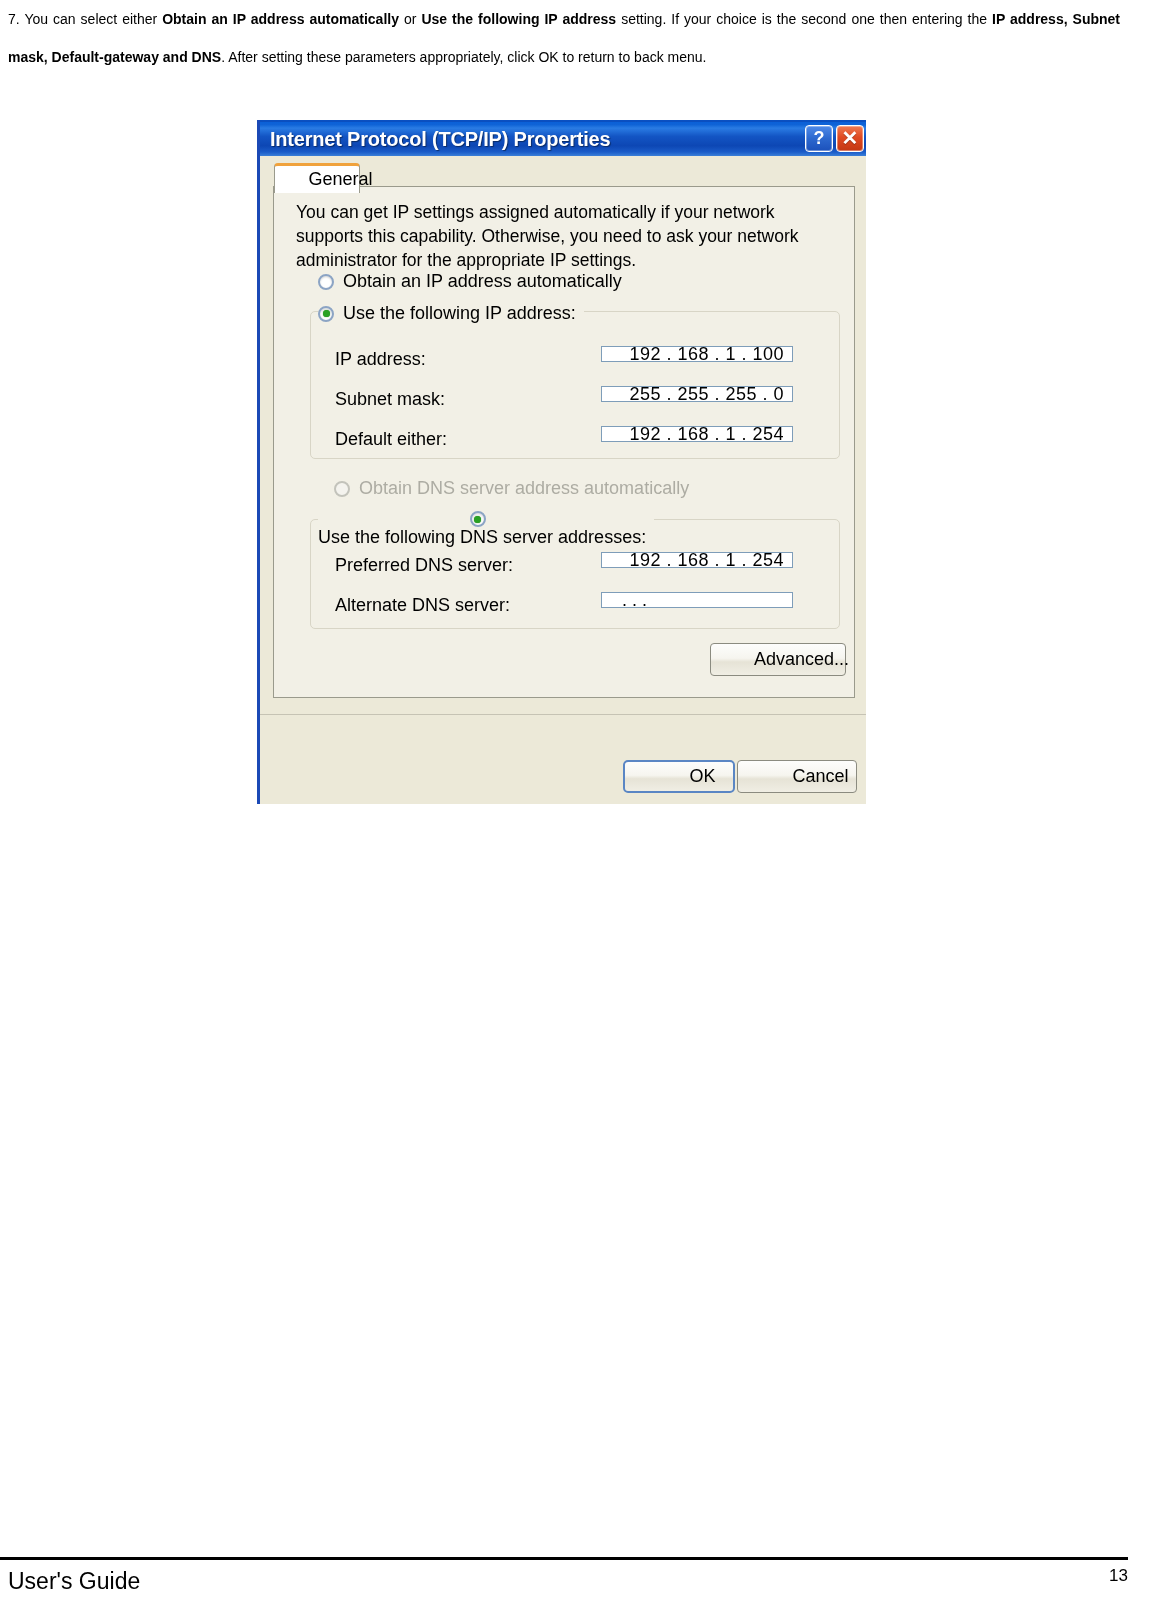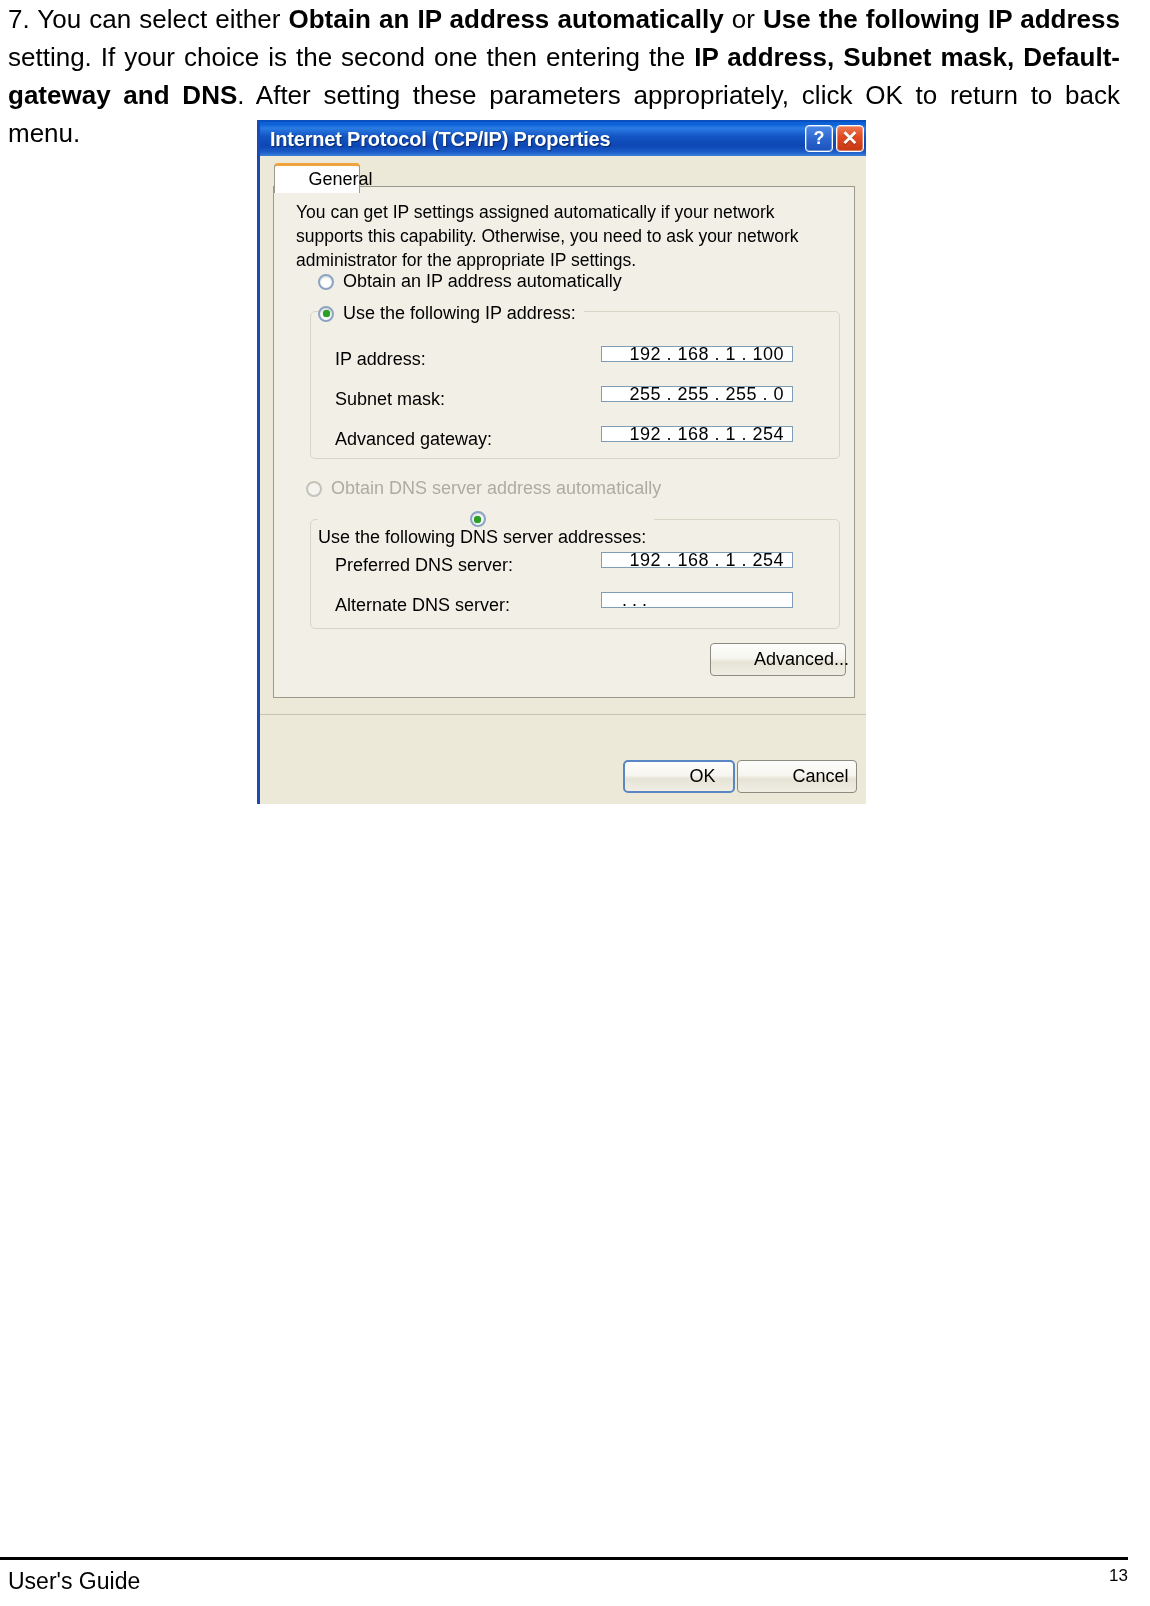--- a/index.html
+++ b/index.html
@@ -16,21 +16,21 @@
     color: #000000;
     overflow: hidden;
   }
 
   
   .doc-text {
     position: absolute;
     left: 8px;
     top: 0px;
     width: 1112px;
-    font-size: 26px;
+    font-size: 14px;
     line-height: 38px;
     text-align: justify;
     text-justify: inter-word;
     color: #000;
   }
   .doc-text p { margin: 0; }
   .doc-text b { font-weight: bold; }
 
   
   .dialog {
@@ -185,21 +185,21 @@
   }
   .radio.disabled {
     border-color: #c3c3bb;
     background: #f4f3ee;
     box-shadow: none;
   }
   .radio-label.disabled { color: #adaca3; }
 
   #radio-obtain-ip { left: 44px; top: 84px; }
   #radio-use-ip    { left: 44px; top: 116px; z-index: 2; background: #f2f0e6; padding-right: 8px; }
-  #radio-obtain-dns{ left: 32px; top: 291px; align-items: center; }
+  #radio-obtain-dns{ left: 60px; top: 291px; align-items: center; }
   #radio-use-dns   { left: 44px; top: 324px; z-index: 2; background: #f2f0e6; padding-right: 8px; flex-direction: column; }
 
   
   .groupbox {
     position: absolute;
     border: 1px solid #d8d5c6;
     border-radius: 5px;
     box-sizing: border-box;
   }
   #group-ip  { left: 36px; top: 124px; width: 530px; height: 148px; }
@@ -358,21 +358,21 @@
     <div class="groupbox" id="group-ip">
       <div class="field-row" style="top: 34px;">
         <span class="field-label">IP address:</span>
         <span class="ipbox">192 . 168 .  1   . 100</span>
       </div>
       <div class="field-row" style="top: 74px;">
         <span class="field-label">Subnet mask:</span>
         <span class="ipbox">255 . 255 . 255 .   0</span>
       </div>
       <div class="field-row" style="top: 114px;">
-        <span class="field-label">Advanced gateway:</span>
+        <span class="field-label">Default either:</span>
         <span class="ipbox">192 . 168 .  1   . 254</span>
       </div>
     </div>
 
     <div class="radio-row" id="radio-use-ip">
       <span class="radio checked"></span>
       <span class="radio-label">Use the following IP address:</span>
     </div>
 
     <div class="radio-row" id="radio-obtain-dns">

